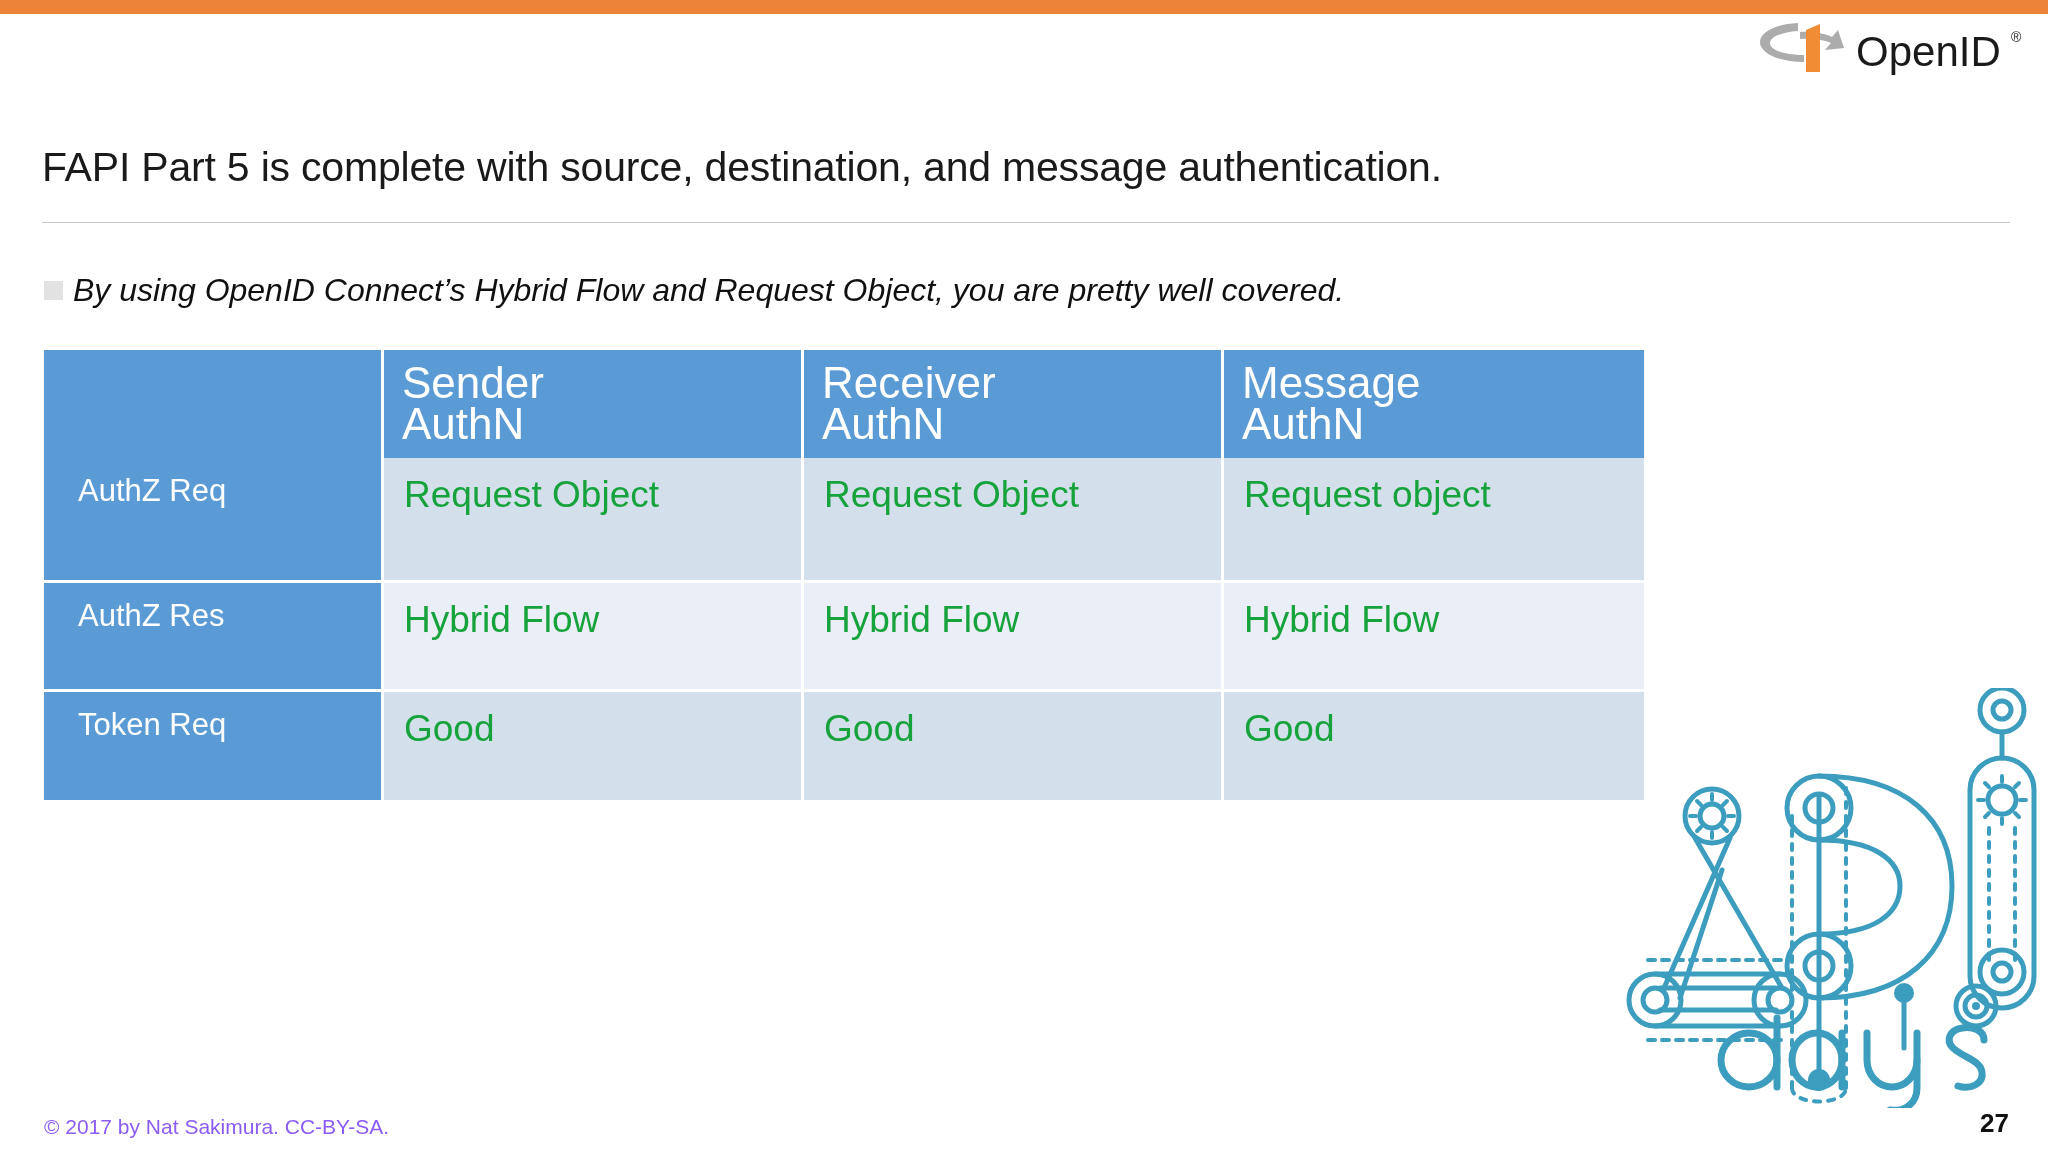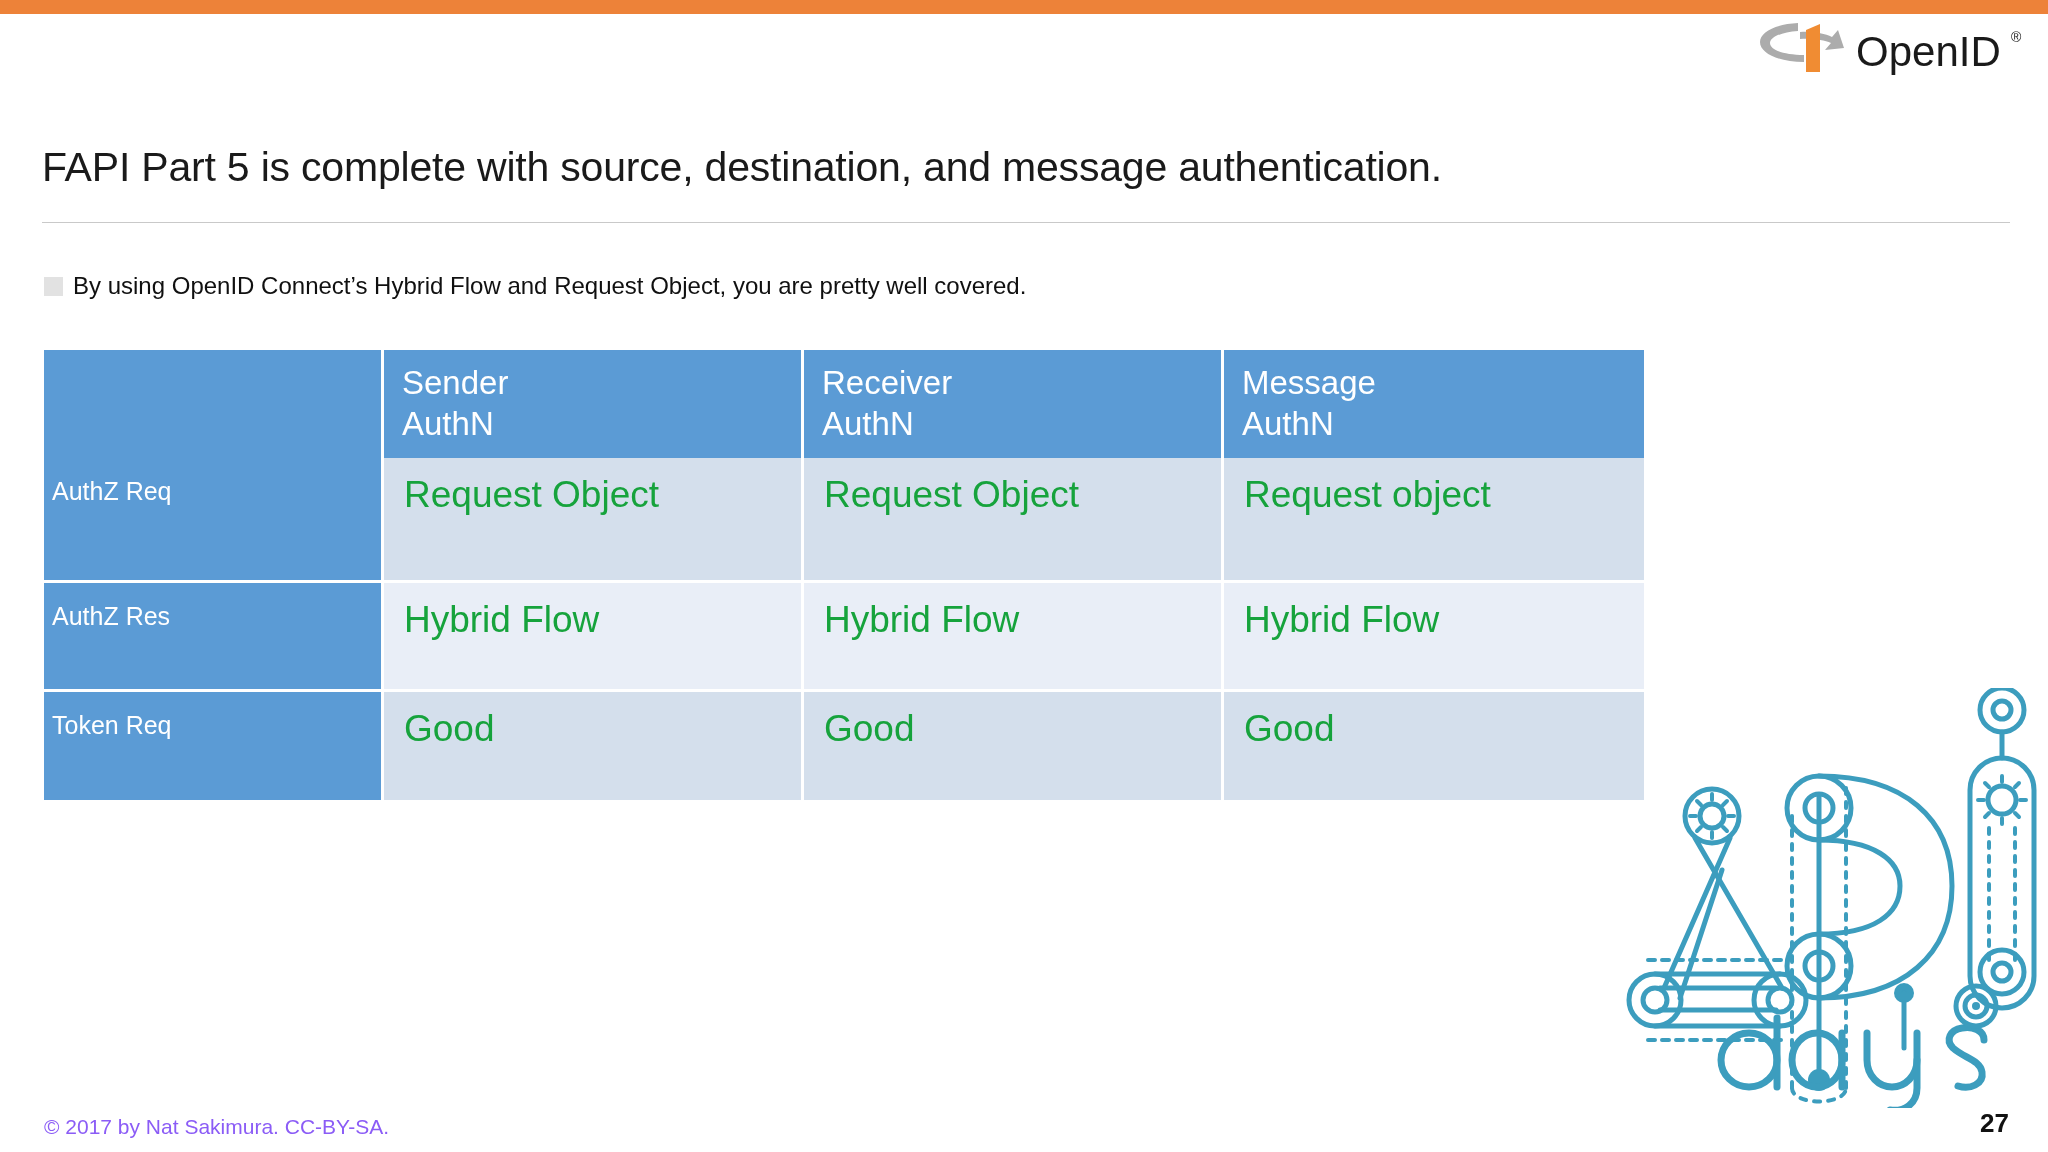--- a/index.html
+++ b/index.html
@@ -65,24 +65,25 @@
     align-items: center;
   }
   .bullet-square {
     width: 19px;
     height: 19px;
     background: #E2E2E2;
     margin-right: 10px;
     flex: none;
   }
   .bullet-text {
-    font-size: 24px;
+    font-size: 32px;
     color: #101010;
     font-family: "Liberation Sans", sans-serif;
     white-space: nowrap;
+    font-style: italic;
   }
 
   
   .matrix-table {
     position: absolute;
     left: 44px;
     top: 350px;
     width: 1600px;
     border-collapse: separate;
     border-spacing: 0;
@@ -98,33 +99,33 @@
     border-bottom: 3px solid #ffffff;
   }
   .matrix-table tr > *:last-child { border-right: none; }
   .matrix-table tr:last-child > * { border-bottom: none; }
 
   th.hdr {
     background: #5B9BD5;
     color: #ffffff;
     font-weight: 400;
     text-align: left;
-    font-size: 33px;
+    font-size: 44px;
     line-height: 41px;
     padding: 12px 0 14px 18px;
     height: 62px;
   }
   th.hdr.blank { padding-left: 0; }
 
   td.rowlabel {
     background: #5B9BD5;
     color: #ffffff;
-    font-size: 25px;
+    font-size: 31px;
     line-height: 38px;
-    padding: 14px 0 0 8px;
+    padding: 14px 0 0 34px;
     font-weight: 400;
   }
   td.cell {
     color: #16A33C;
     font-size: 37px;
     line-height: 50px;
     padding: 12px 0 16px 20px;
     font-weight: 400;
   }
   tr.band-a td.cell { background: #D4DFEC; }

